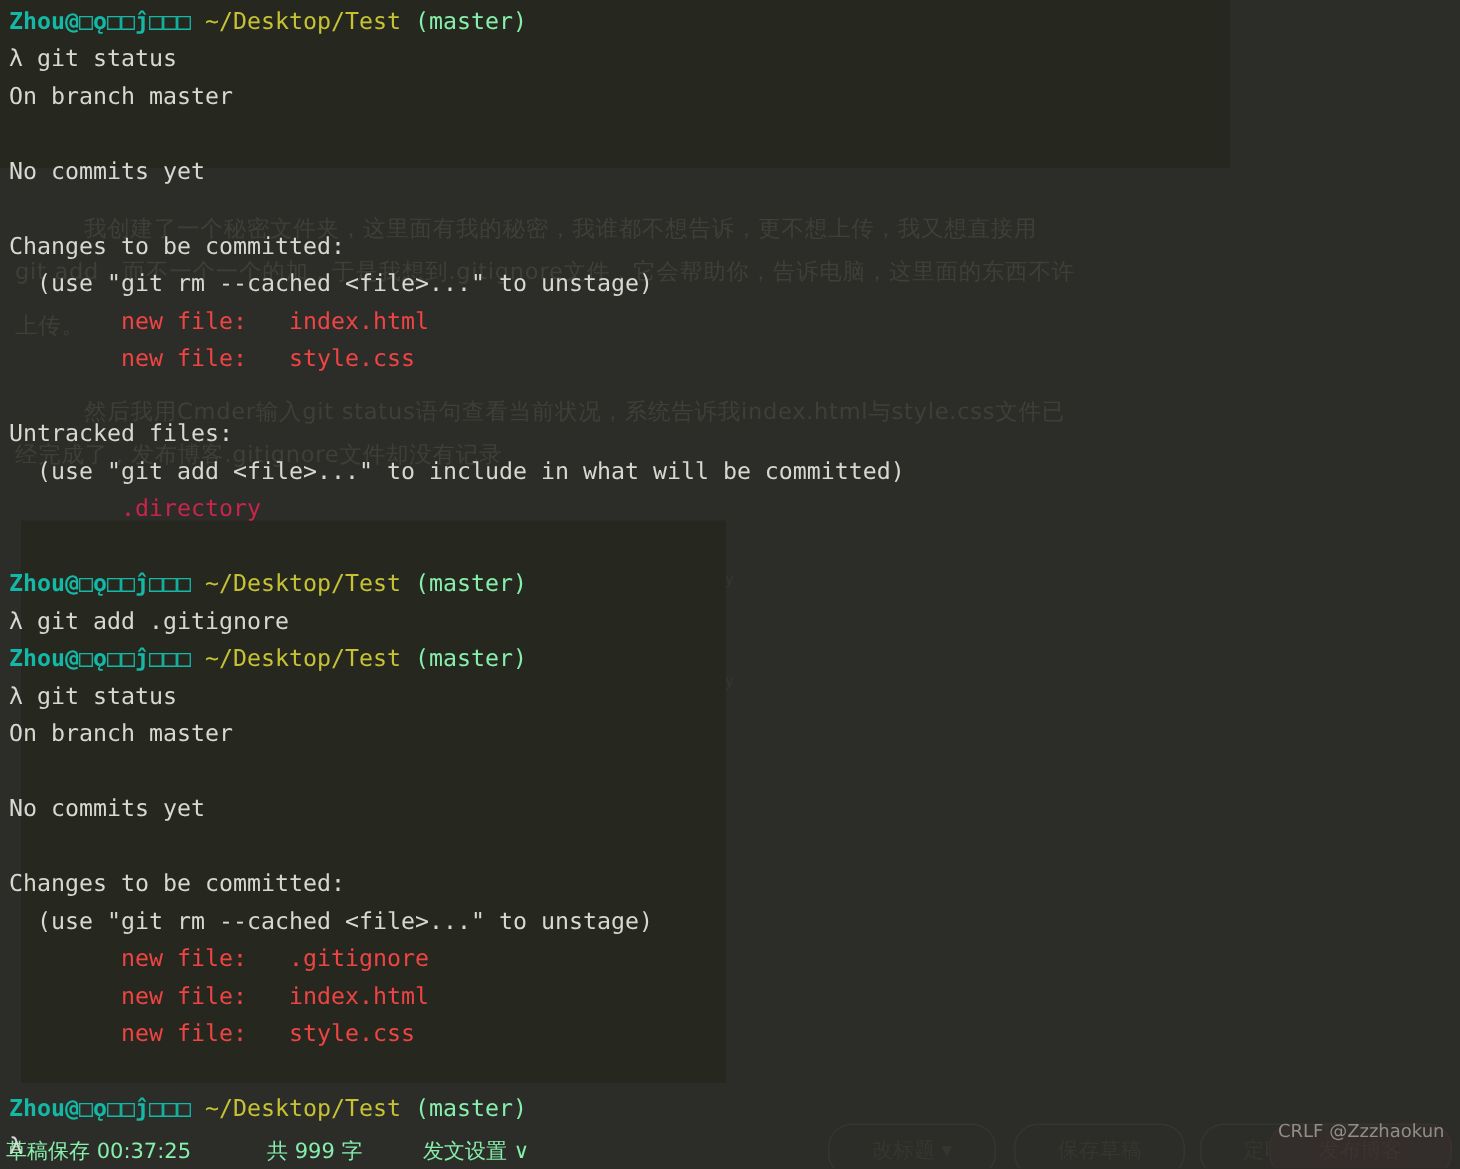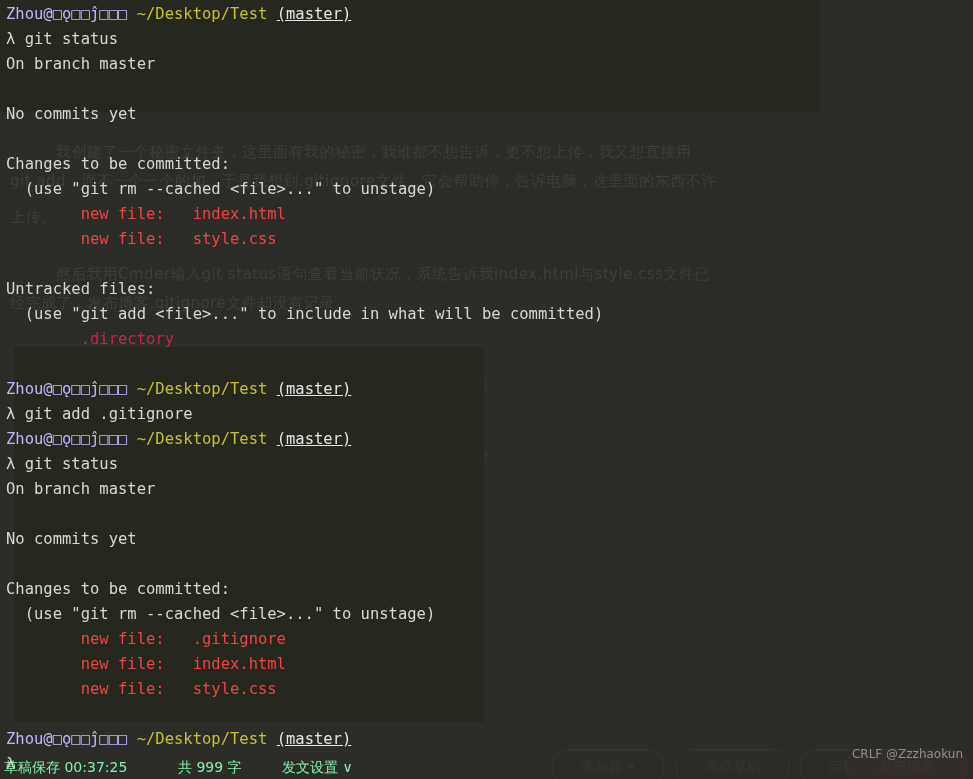--- a/index.html
+++ b/index.html
@@ -74,23 +74,23 @@
   
   .term-line {
     position: absolute;
     left: 6px;
     white-space: pre;
     font-size: 15.5px;
     line-height: 25px;
     letter-spacing: 0px;
     color: #d4d4cc;
   }
-  .c-user   { color: #c4b5fd; }
+  .c-user   { color: #14b8a6; font-weight: bold; }
   .c-path   { color: #c6c234; }
-  .c-branch { color: #e5e5e5; text-decoration: underline; }
+  .c-branch { color: #86efac; }
   .c-plain  { color: #d8d8d0; }
   .c-added  { color: #ef4444; }
   .c-untracked { color: #c9254a; }
 
   
   #csdn-watermark {
     position: absolute;
     right: 10px;
     bottom: 18px;
     font-family: "DejaVu Sans", "Liberation Sans", sans-serif;

